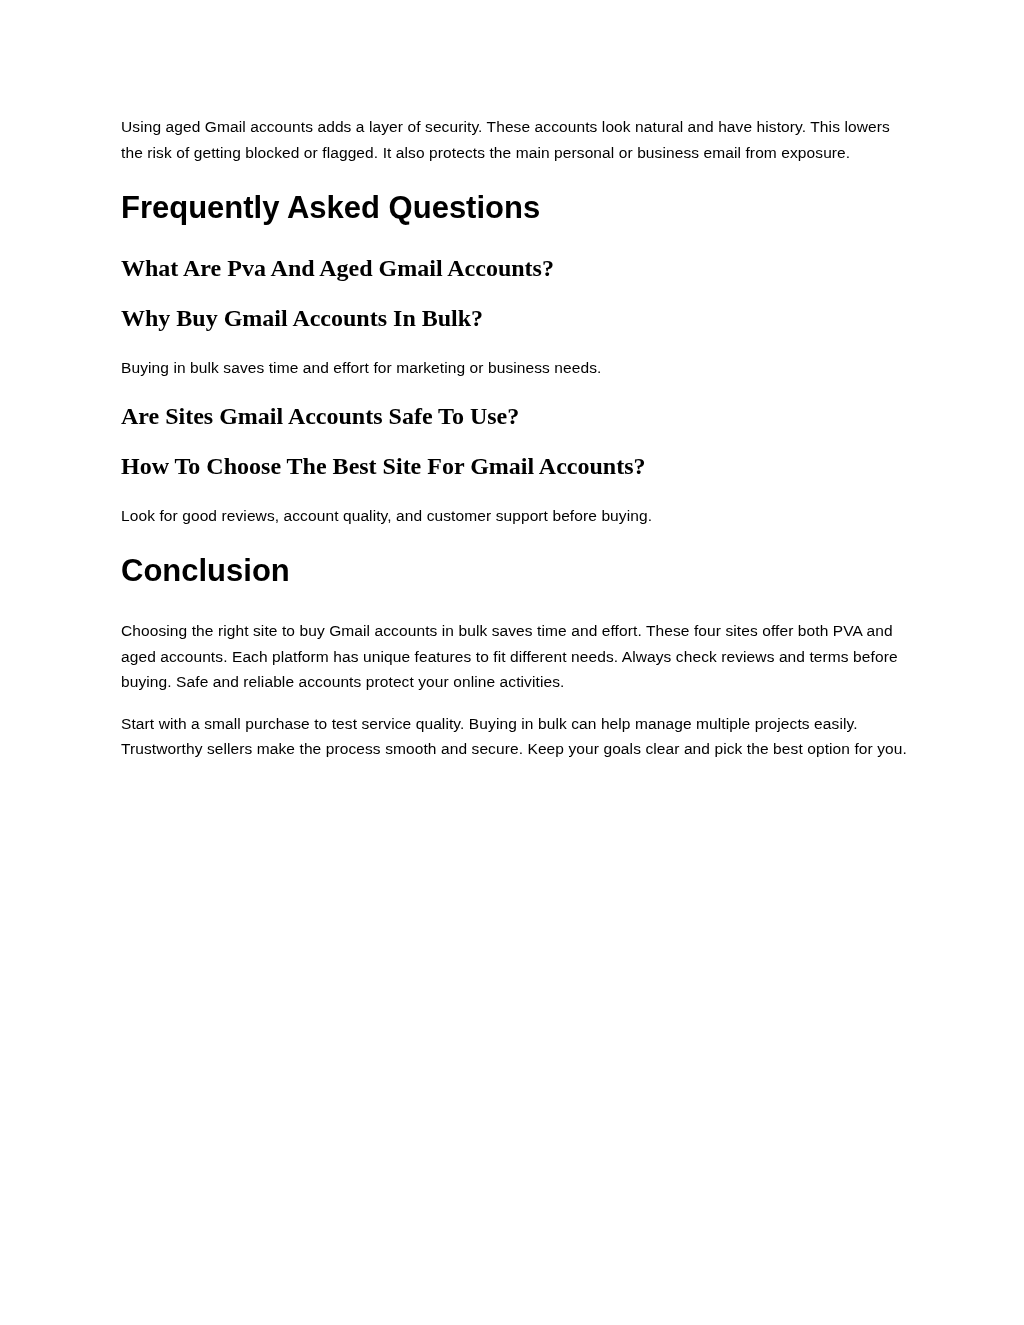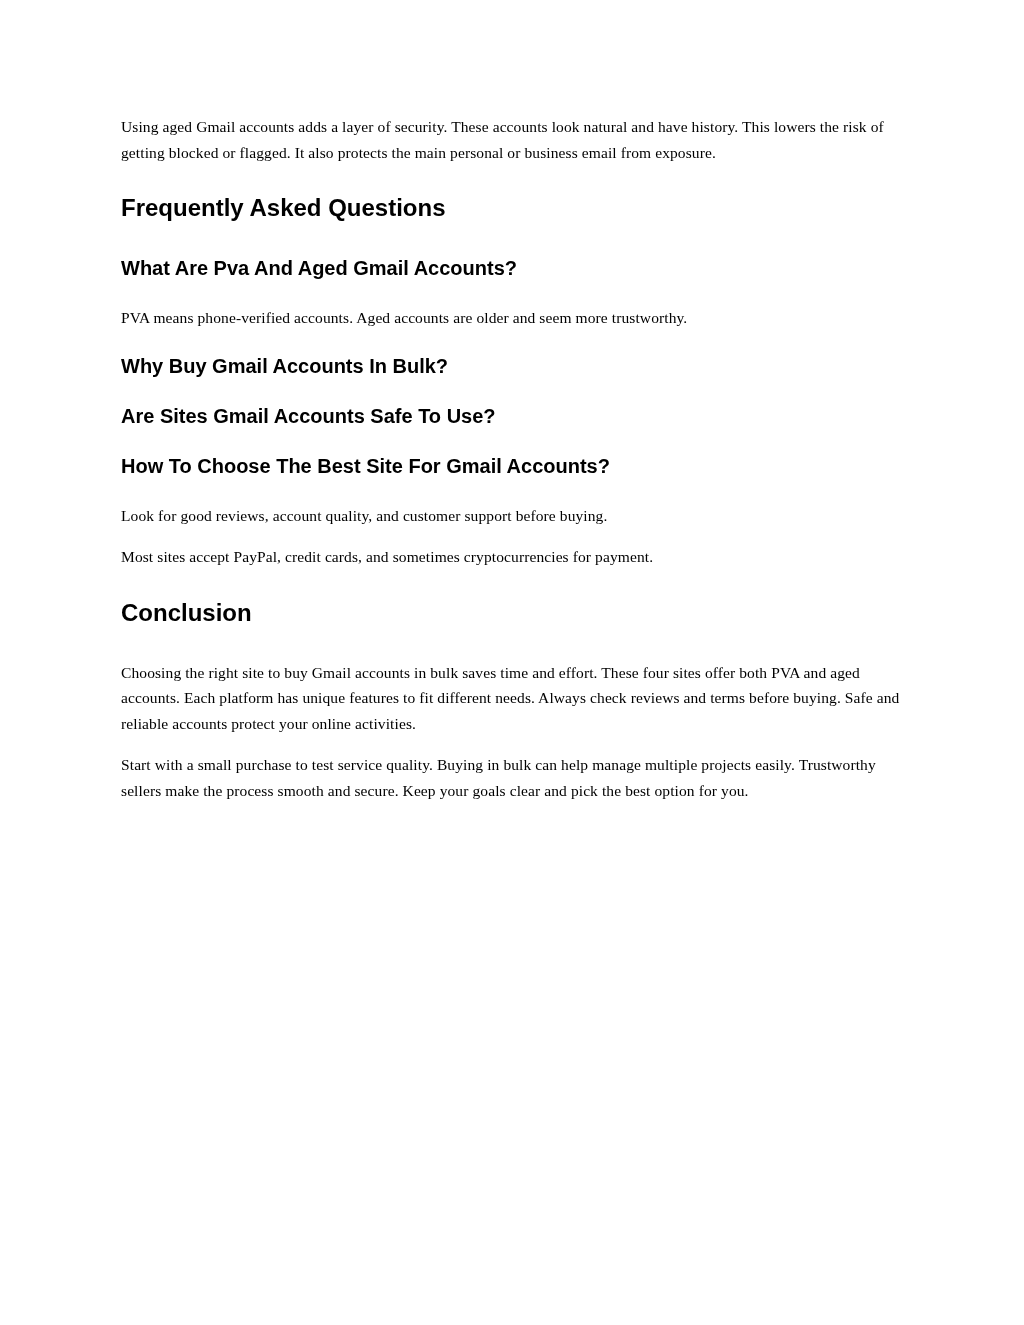--- a/index.html
+++ b/index.html
@@ -16,67 +16,66 @@
     box-sizing: border-box;
     width: 1024px;
     height: 1325px;
     padding: 114px 115px 40px 121px;
   }
   p.body-text {
     font-size: 15.5px;
     line-height: 25.5px;
     margin: 0 0 16px 0;
     letter-spacing: 0.1px;
-    font-family: Liberation Serif, serif;
   }
   h1.doc-h1 {
-    font-size: 24px;
+    font-size: 31px;
     line-height: 34px;
     font-weight: bold;
     margin: 26px 0 30px 0;
   }
   h2.doc-h2 {
-    font-size: 20px;
+    font-size: 24px;
     line-height: 26px;
     font-weight: bold;
     margin: 22px 0 24px 0;
+    font-family: Liberation Serif, serif;
   }
 </style>
 </head>
 <body>
 
 <div class="page">
 
   <p class="body-text">Using aged Gmail accounts adds a layer of security. These accounts look natural and have history. This lowers the risk of getting blocked or flagged. It also protects the main personal or business email from exposure.</p>
 
   <h1 class="doc-h1">Frequently Asked Questions</h1>
 
   <section>
     <h2 class="doc-h2">What Are Pva And Aged Gmail Accounts?</h2>
-    <p class="body-text">PVA means phone-verified accounts. Aged accounts are older and seem more trustworthy.</p>
   </section>
 
   <section>
     <h2 class="doc-h2">Why Buy Gmail Accounts In Bulk?</h2>
+    <p class="body-text">Buying in bulk saves time and effort for marketing or business needs.</p>
   </section>
 
   <section>
     <h2 class="doc-h2">Are Sites Gmail Accounts Safe To Use?</h2>
   </section>
 
   <section>
     <h2 class="doc-h2">How To Choose The Best Site For Gmail Accounts?</h2>
     <p class="body-text">Look for good reviews, account quality, and customer support before buying.</p>
   </section>
 
   <section>
   </section>
 
   <section>
-    <p class="body-text">Most sites accept PayPal, credit cards, and sometimes cryptocurrencies for payment.</p>
   </section>
 
   <h1 class="doc-h1">Conclusion</h1>
 
   <p class="body-text">Choosing the right site to buy Gmail accounts in bulk saves time and effort. These four sites offer both PVA and aged accounts. Each platform has unique features to fit different needs. Always check reviews and terms before buying. Safe and reliable accounts protect your online activities.</p>
 
   <p class="body-text">Start with a small purchase to test service quality. Buying in bulk can help manage multiple projects easily. Trustworthy sellers make the process smooth and secure. Keep your goals clear and pick the best option for you.</p>
 
 </div>
 

